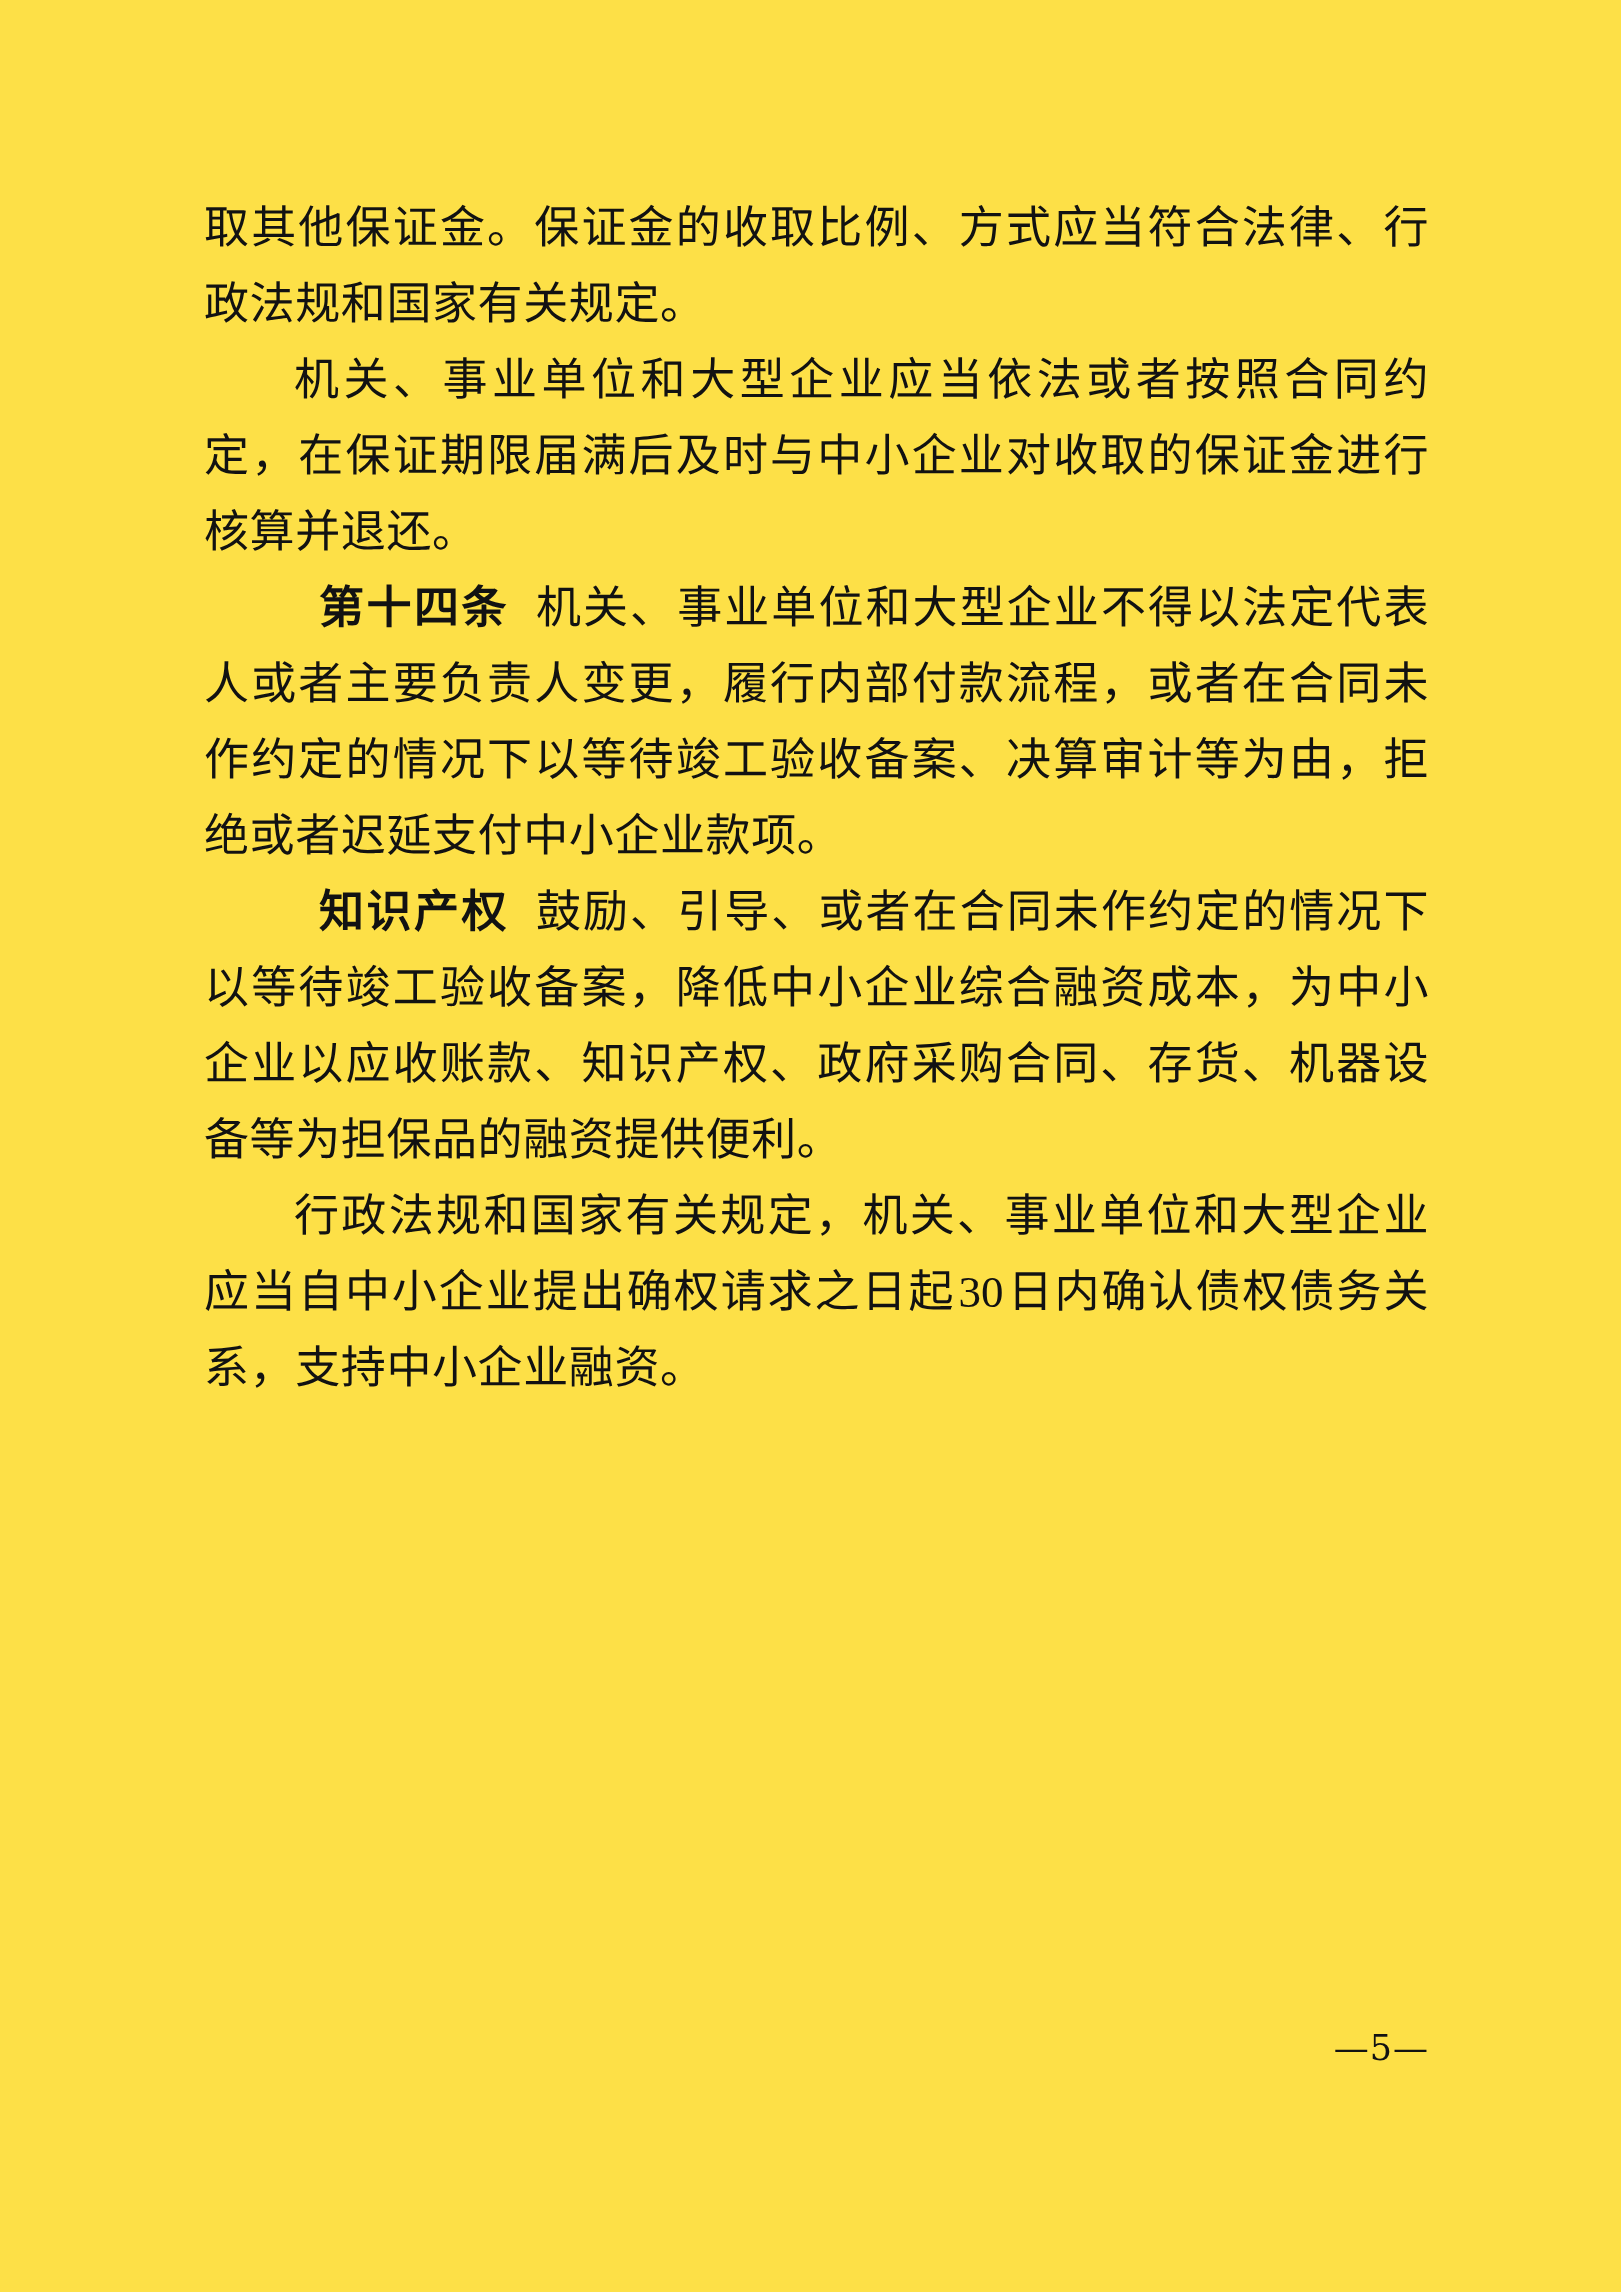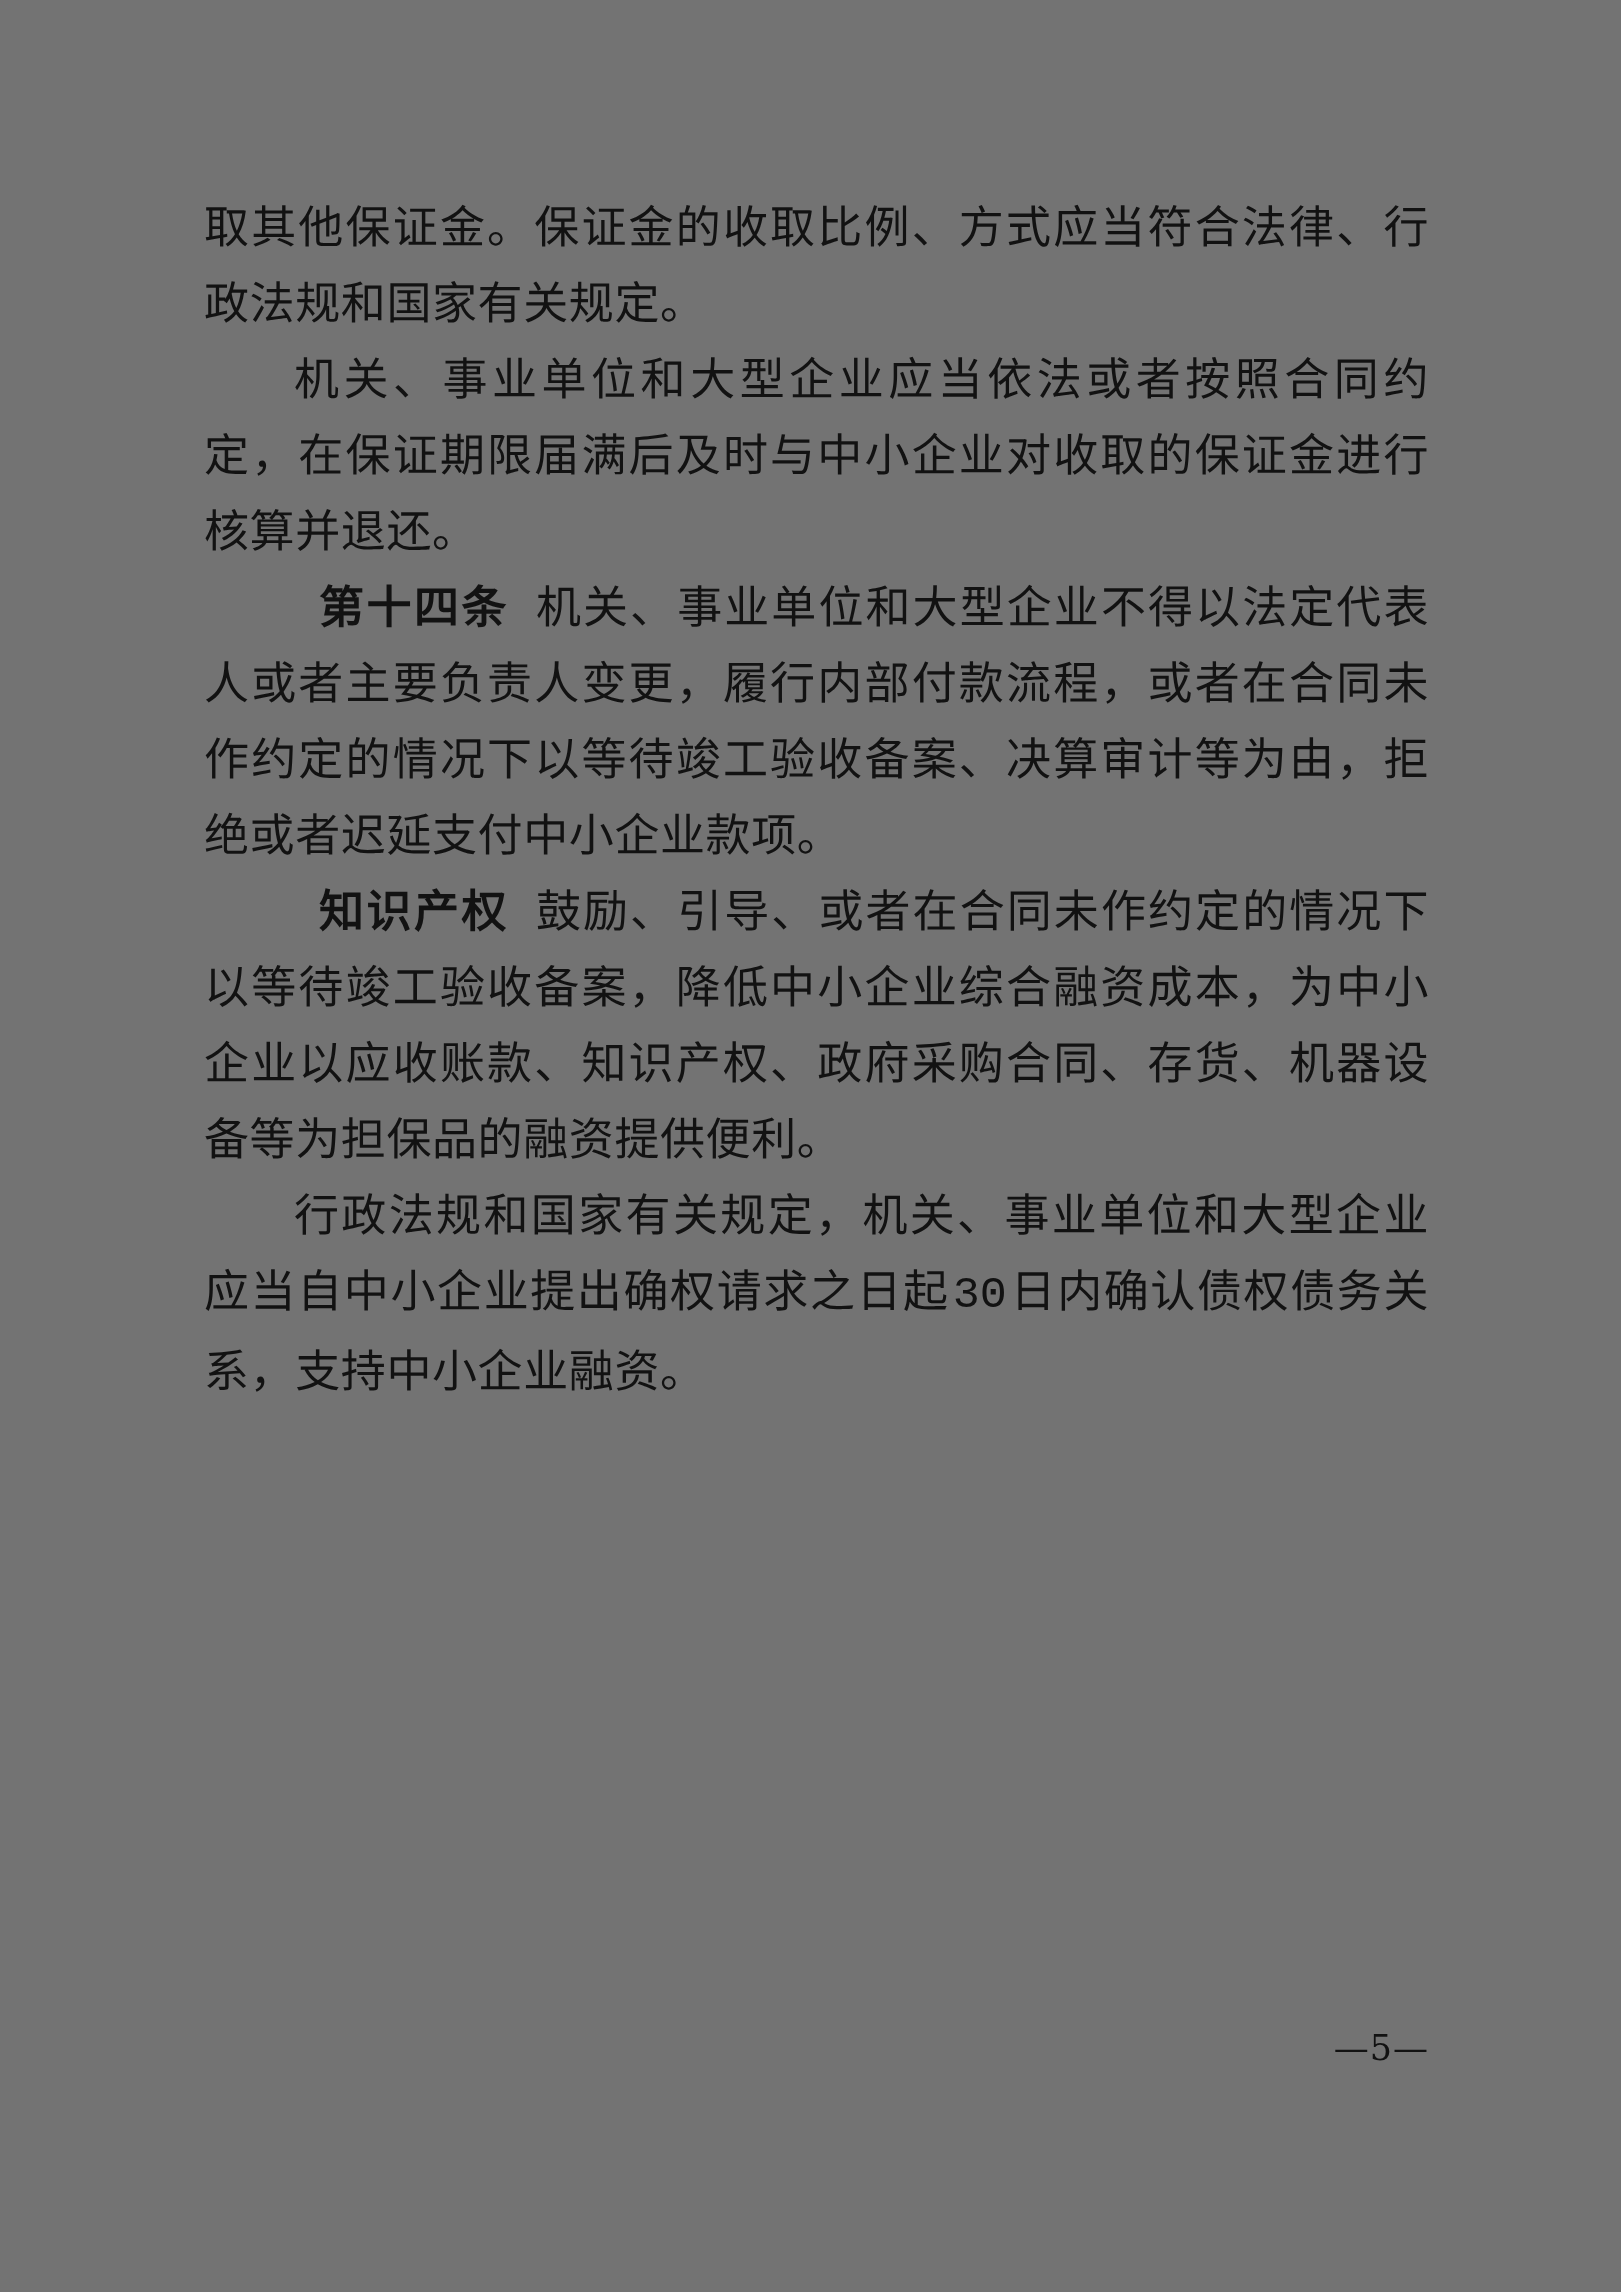--- a/index.html
+++ b/index.html
@@ -4,21 +4,21 @@
 <style>
   html, body {
     margin: 0;
     padding: 0;
     background: #ffffff;
   }
   .page {
     position: relative;
     width: 1621px;
     height: 2293px;
-    background: #737373;
+    background: #fde047;
     overflow: hidden;
     font-family: "DejaVu Serif", serif;
   }
 
   
   .text-column {
     position: absolute;
     left: 204px;
     top: 190px;
     width: 1225px;
@@ -52,21 +52,21 @@
   }
 
   
   .gap {
     display: inline-block;
     width: 25.5px;
   }
 
   
   .num {
-    font-family: Liberation Mono, monospace;
+    font-family: Liberation Serif, serif;
     letter-spacing: 0;
     padding: 0 2.9px;
   }
 
   
   .page-number {
     position: absolute;
     right: 192px;
     top: 2031px;
     font-size: 35px;

